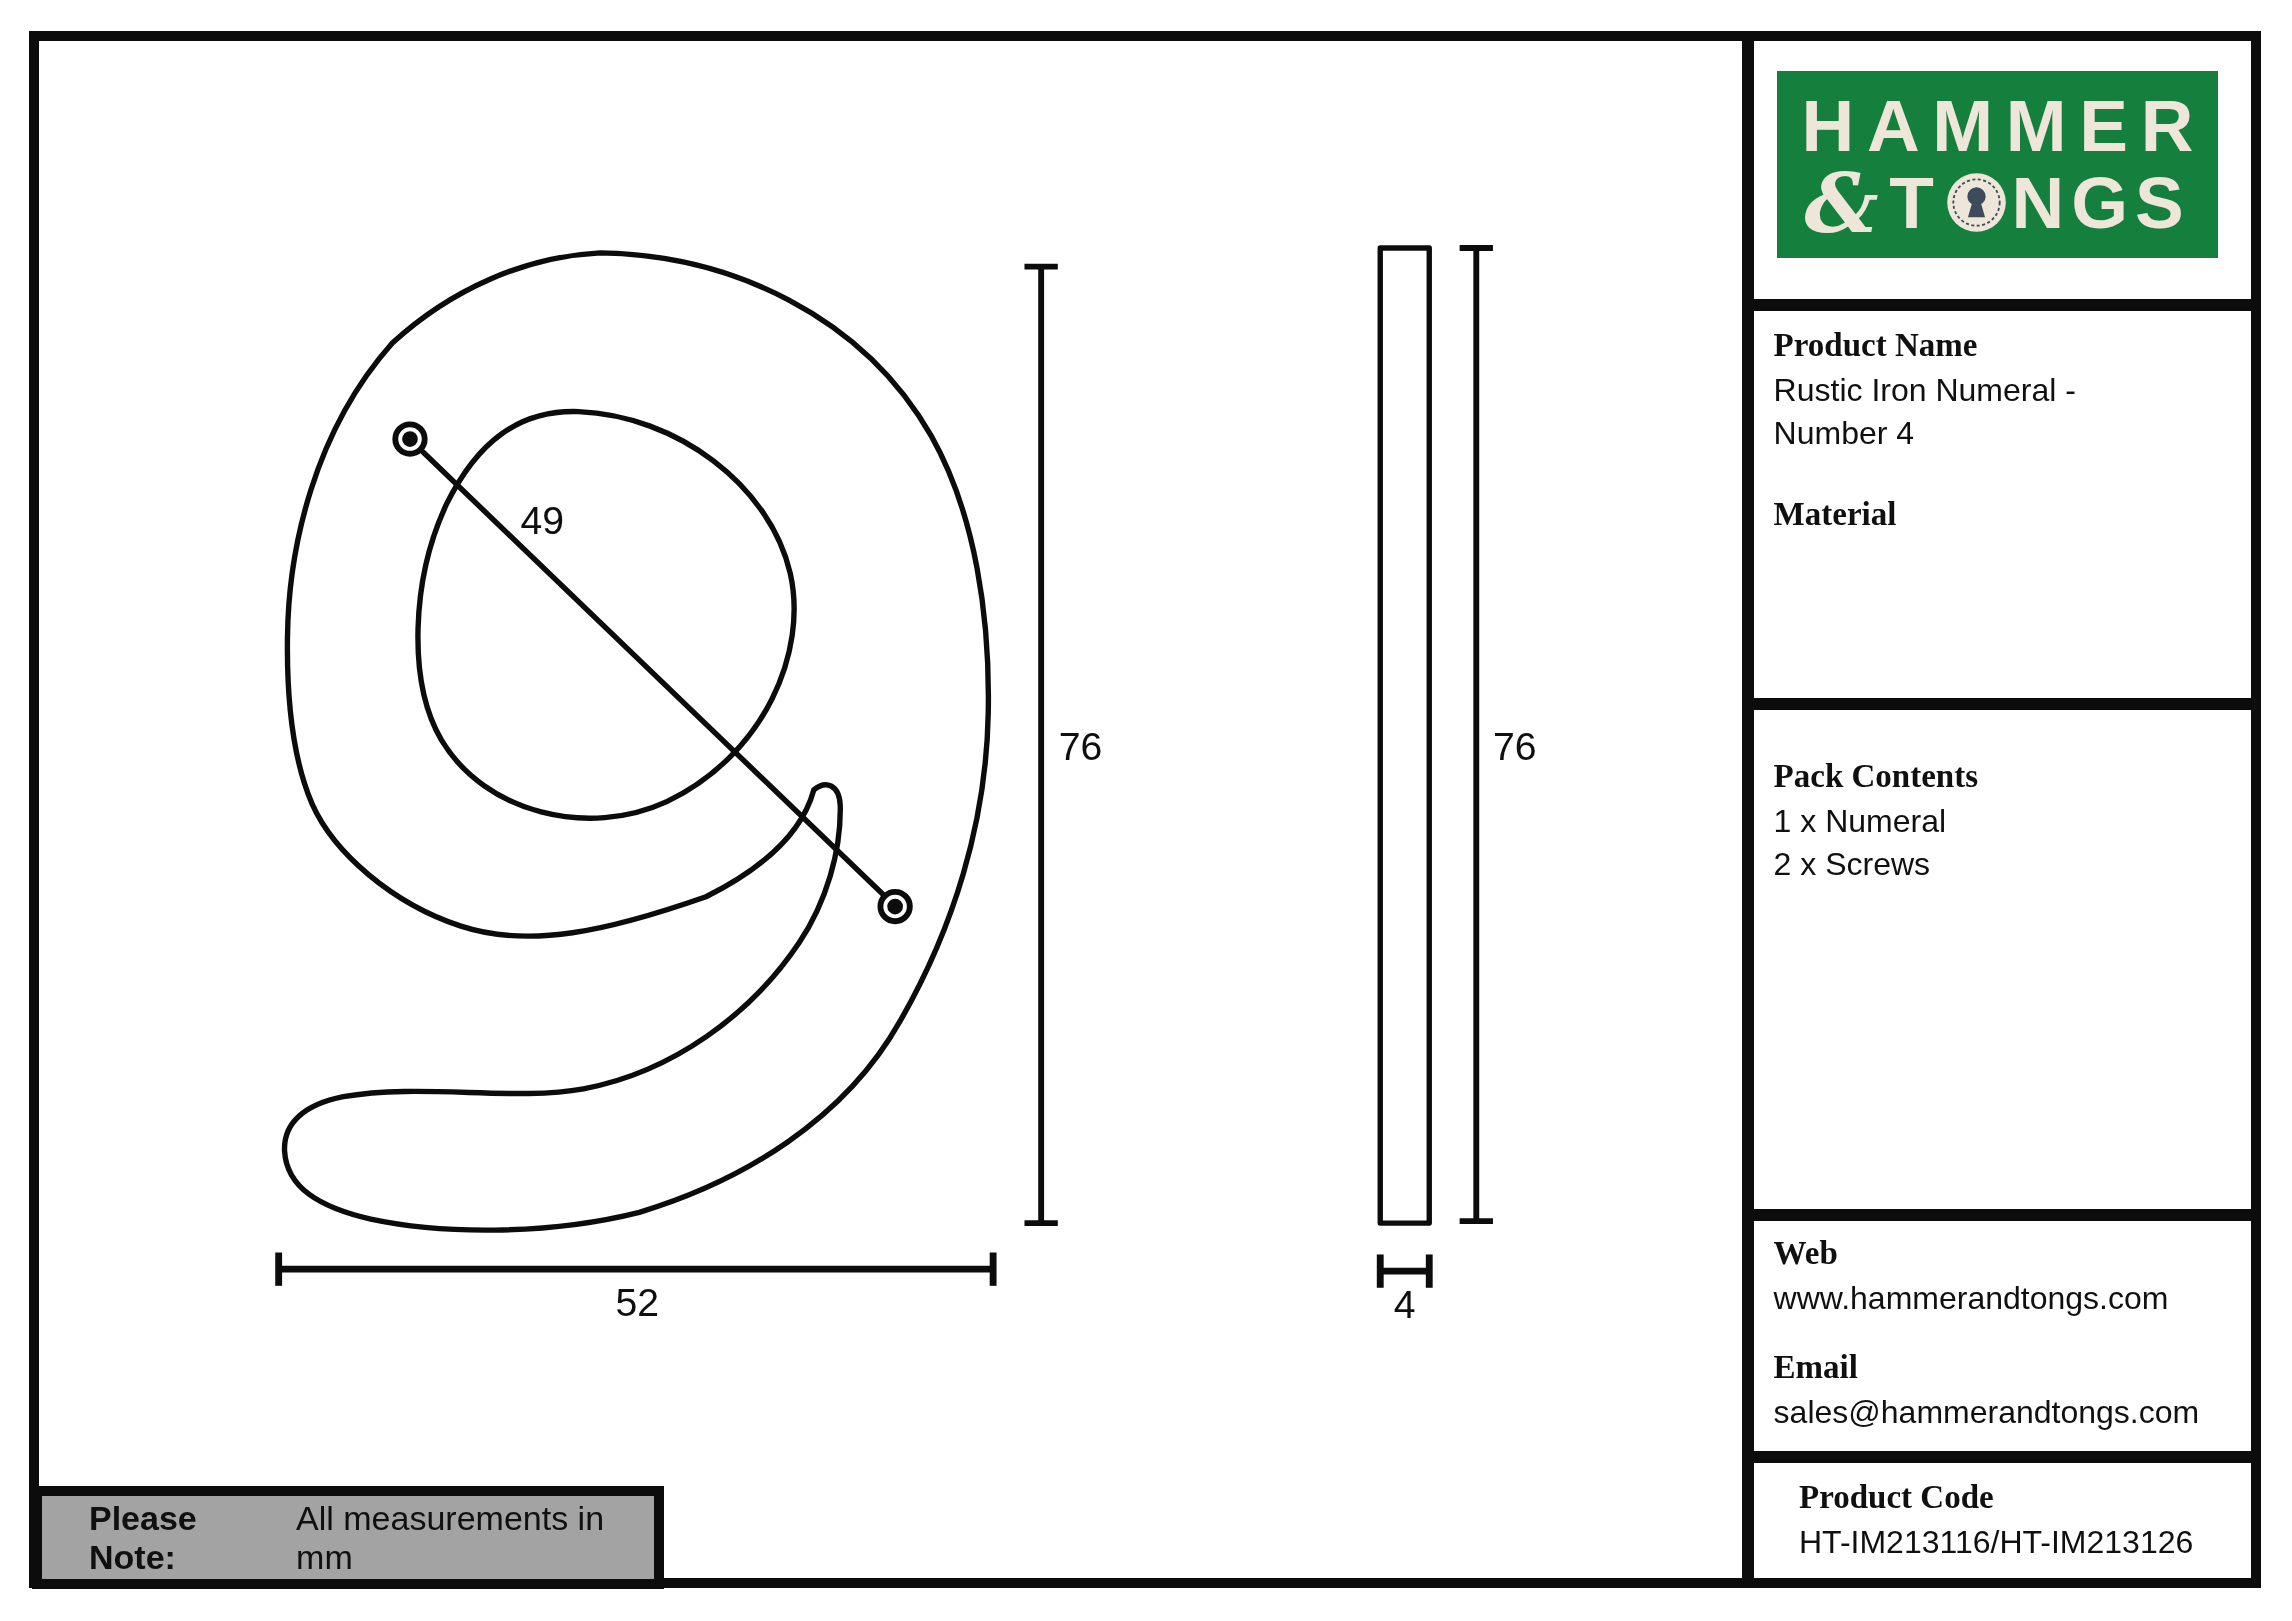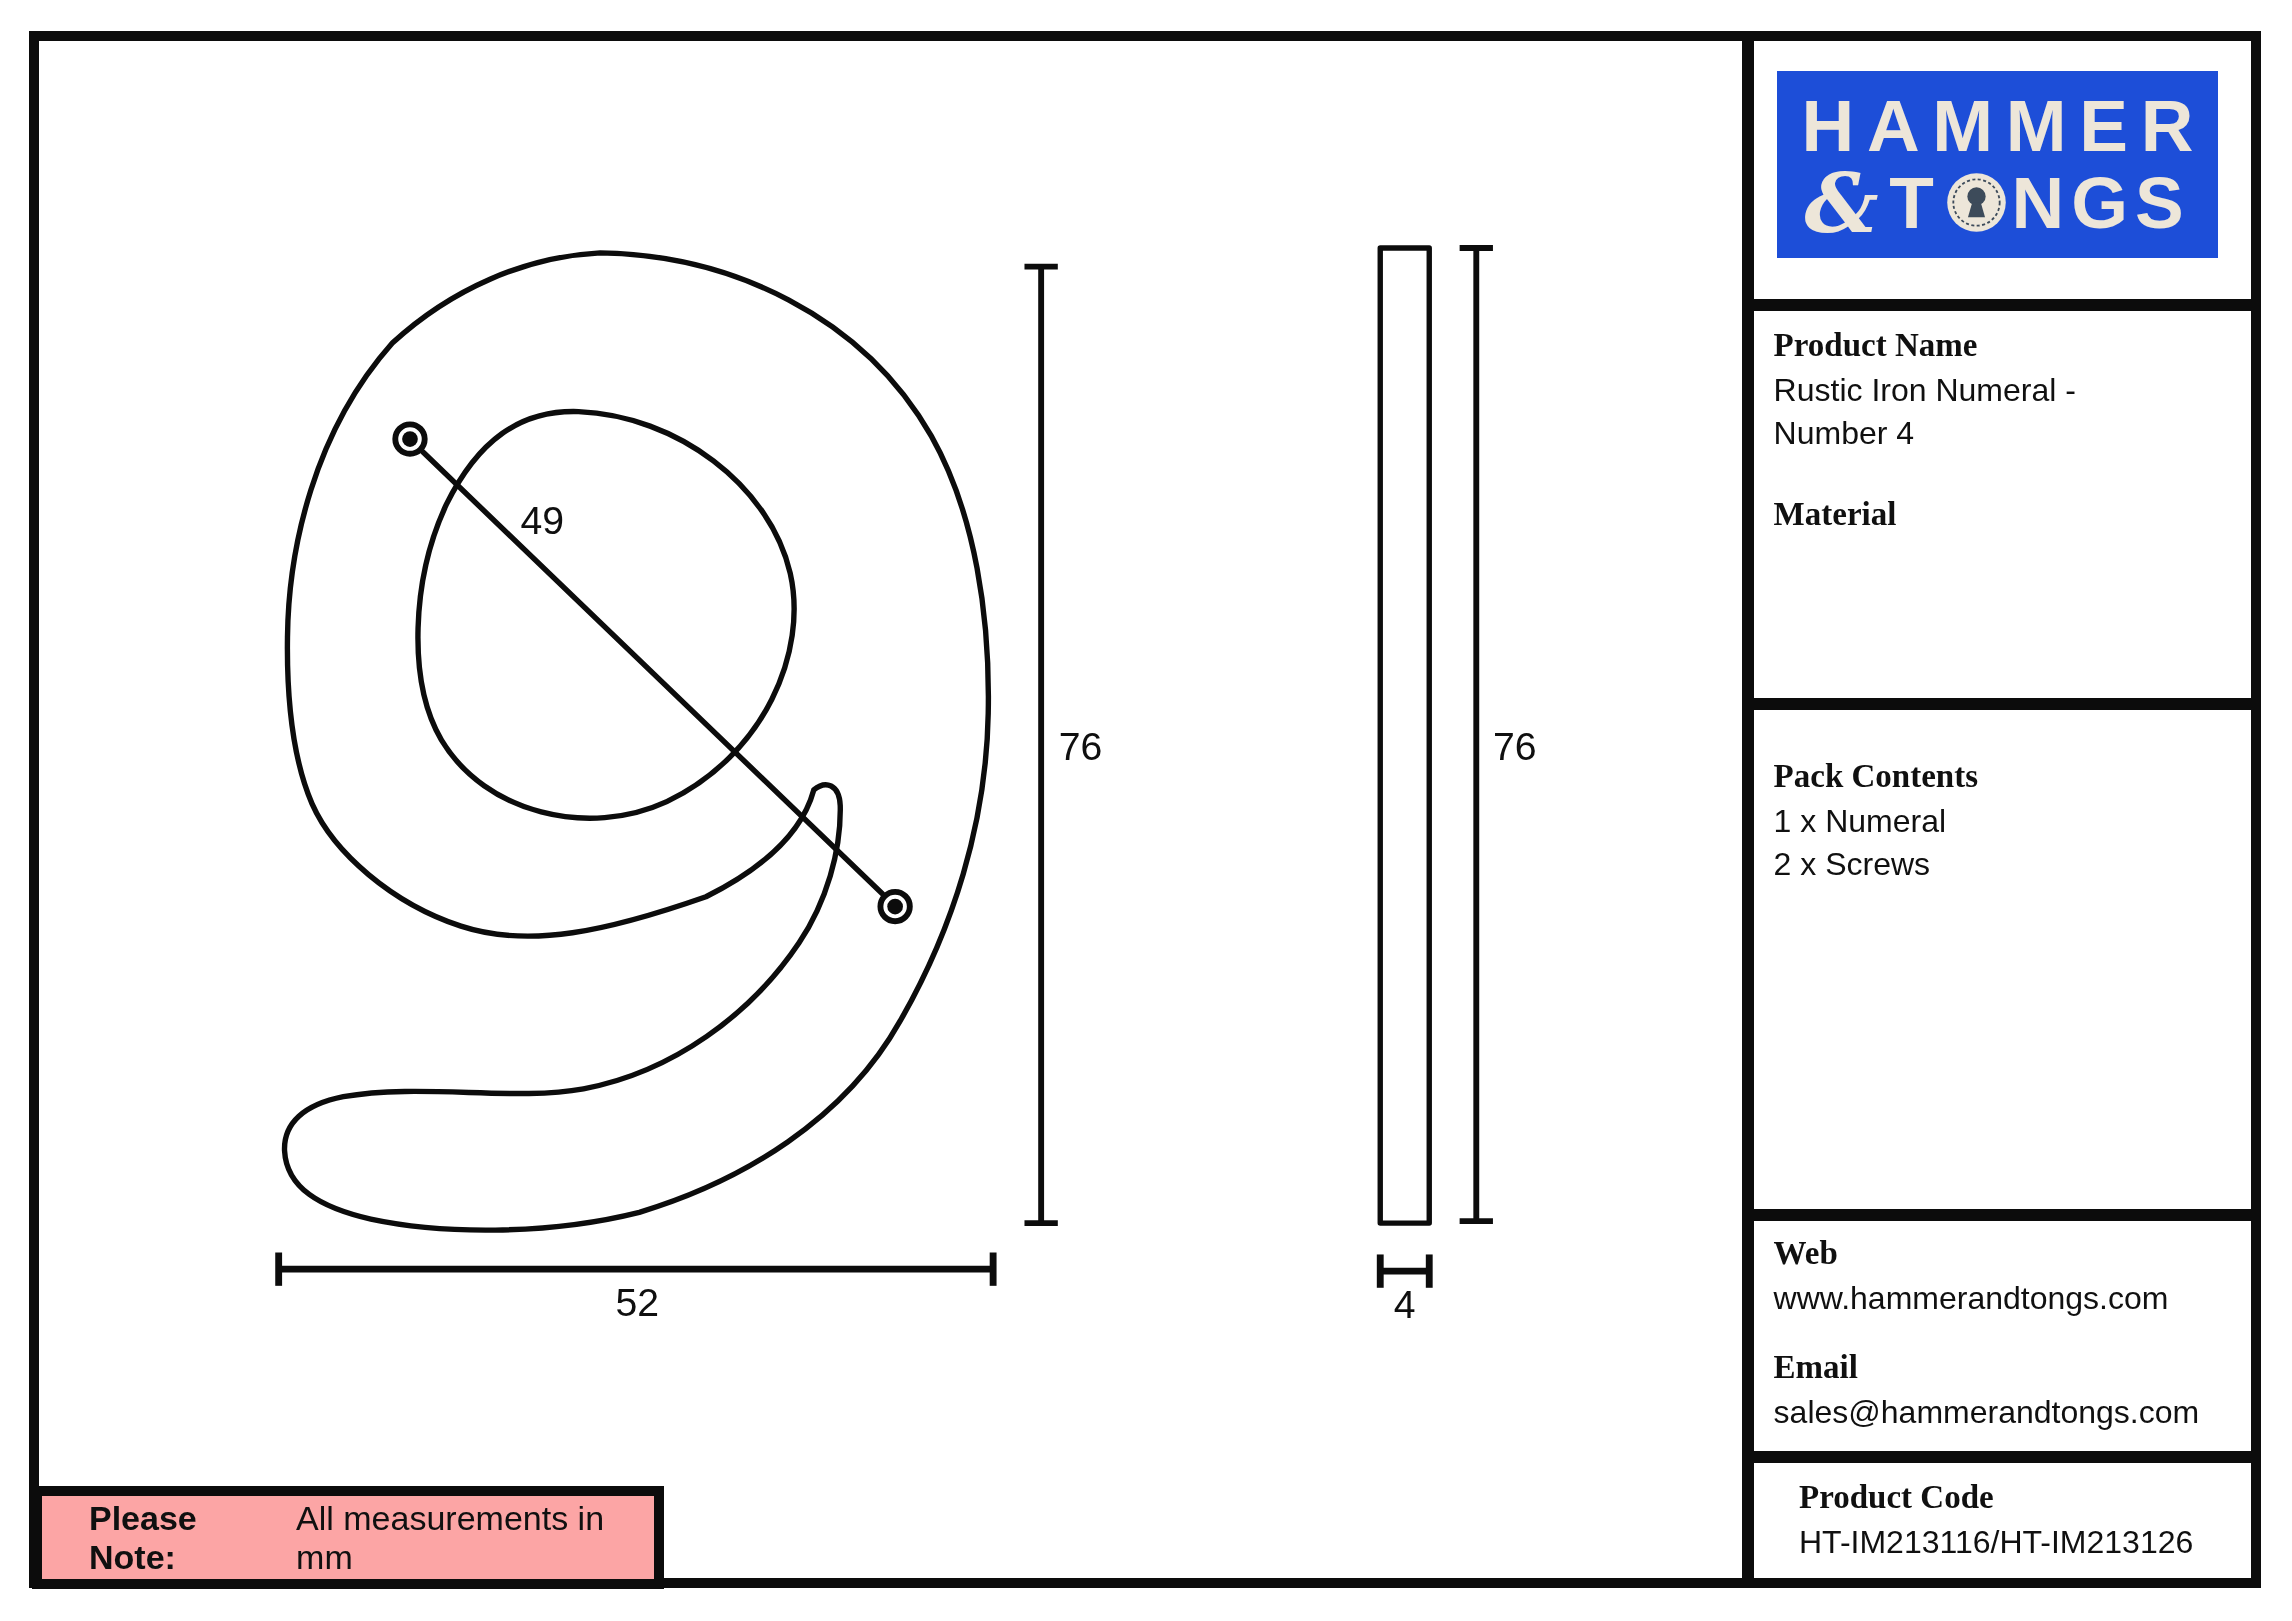--- a/index.html
+++ b/index.html
@@ -26,21 +26,21 @@
   .keyhole { margin:0 4.9px; }
 
   
   .sec { left:1754px; width:490px; padding-left:19.6px; box-sizing:content-box; }
   .sec h3 { font-size:33px; font-weight:bold; margin:0 0 4.9px 0;font-family:Liberation Serif, serif; }
   .sec p { font-size:32px; margin:0; line-height:43px; }
   .gap { height:41px; }
 
   
   .note-box { left:32px; top:1486px; width:632px; height:103px;
-    border:10.8px solid #0c0c0c; box-sizing:border-box; background:#fca5a5;
+    border:10.8px solid #0c0c0c; box-sizing:border-box; background:#a3a3a3;
     display:flex; align-items:center; padding-left:47px; font-size:34px; }
   .note-box b { margin-right:11.8px; }
 
   
   svg.drawing { left:0; top:0; }
   .dimtext { font-family:"Liberation Sans", sans-serif; font-size:40px; fill:#0f0f0f; }
 </style>
 </head>
 <body>
 
@@ -122,21 +122,21 @@
     <text class="dimtext" x="1433" y="1345" text-anchor="middle">4</text>
   </svg>
 
   <div class="abs outer-border"></div>
   <div class="abs v-divider"></div>
   <div class="abs h-sep" style="top:299px;"></div>
   <div class="abs h-sep" style="top:698px;"></div>
   <div class="abs h-sep" style="top:1209px;"></div>
   <div class="abs h-sep" style="top:1451px;"></div>
 
-  <div class="abs logo-box" style="background:#1d4ed8; color:#EDE6D9;">
+  <div class="abs logo-box" style="background:#15803d; color:#EDE6D9;">
     <div class="logo-l1">HAMMER</div>
     <div class="logo-l2">
       <span class="amp">&amp;</span>
       <span>T</span>
       <svg class="keyhole" width="61" height="61" viewBox="0 0 100 100">
         <circle cx="50" cy="50" r="48" fill="#EDE6D9"></circle>
         <circle cx="50" cy="50" r="38" fill="none" stroke="#3D4B5A" stroke-width="3" stroke-dasharray="5 4"></circle>
         <circle cx="50" cy="40" r="15" fill="#3D4B5A"></circle>
         <path d="M43,50 L36,74 L64,74 L57,50 Z" fill="#3D4B5A"></path>
       </svg>

